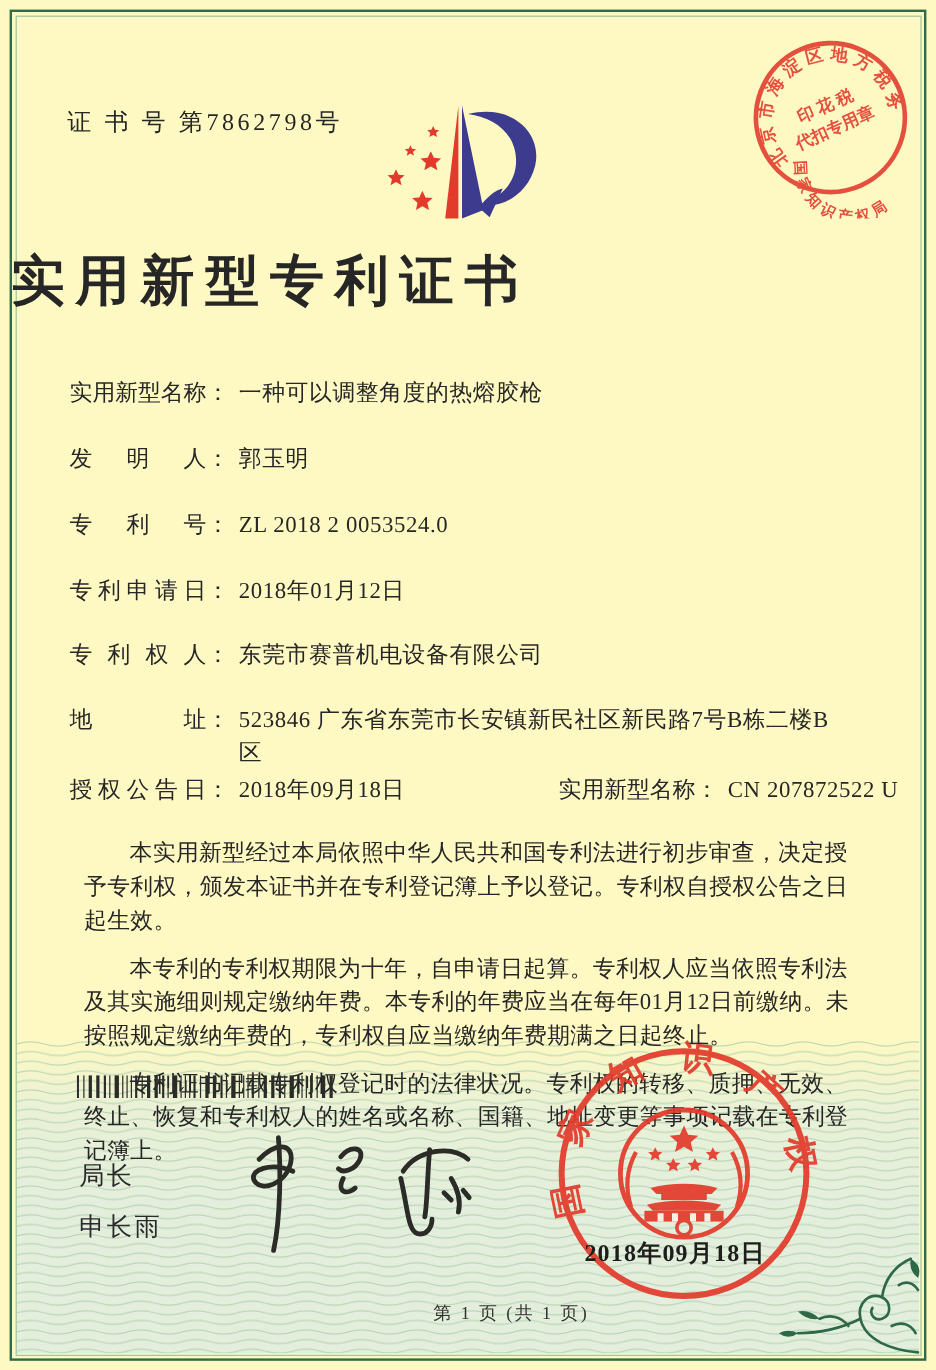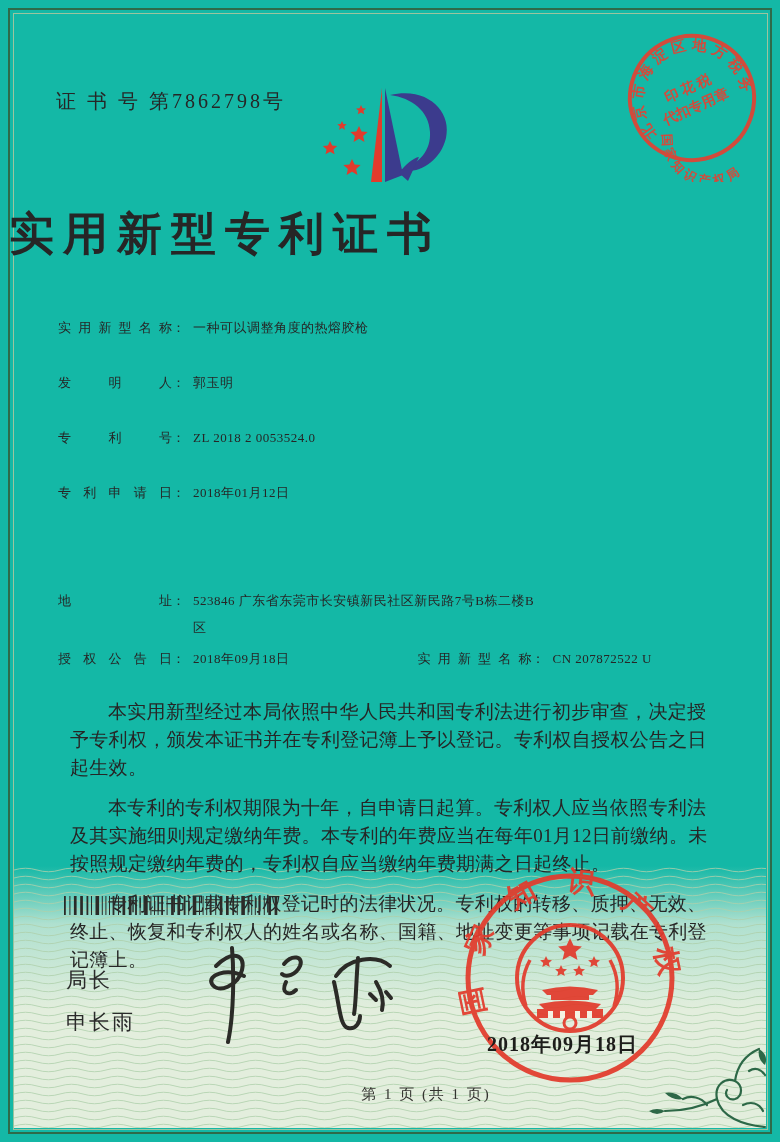--- a/index.html
+++ b/index.html
@@ -1,28 +1,28 @@
 <!DOCTYPE html>
 <html><head>
 <meta charset="utf-8">
 <style>
   html,body{margin:0;padding:0;}
   body{width:780px;height:1142px;font-family:"Liberation Serif","DejaVu Serif",serif;}
-  .page{position:relative;width:780px;height:1142px;background:#14b8a6;overflow:hidden;color:#262626;}
+  .page{position:relative;width:780px;height:1142px;background:#fef9c3;overflow:hidden;color:#262626;}
   .frame-outer{position:absolute;inset:8px;border:2.5px solid #2e6b4a;pointer-events:none;}
   .frame-mid{position:absolute;inset:12.5px;border:1px solid #9cc49e;pointer-events:none;}
   .green-zone{position:absolute;left:14px;right:14px;bottom:14px;height:262px;
     background:linear-gradient(180deg, rgba(227,238,221,0) 0%, rgba(227,238,221,.75) 22%, #e3eedd 55%);}
   .green-zone svg.waves{position:absolute;inset:0;width:100%;height:100%;}
   .cert-no{position:absolute;left:56px;top:88px;font-size:20px;letter-spacing:3px;}
   .logo{position:absolute;left:300px;top:78px;}
   .title{position:absolute;left:0;top:204px;width:100%;margin:0;text-align:left;
     font-size:45px;font-weight:700;letter-spacing:9px;text-indent:9px;font-family:Liberation Serif, serif;}
   .stamp{position:absolute;left:610px;top:20px;}
-  .field-row{position:absolute;left:58px;width:662px;font-size:13px;line-height:27px;}
+  .field-row{position:absolute;left:58px;width:662px;font-size:19px;line-height:27px;}
   .flabel{display:inline-block;width:114px;text-align:justify;text-align-last:justify;vertical-align:top;}
   .fcolon{display:inline-block;vertical-align:top;margin-right:8px;}
   .fvalue{letter-spacing:.5px;}
   .addr-row{display:flex;}
   .addr-row .fvalue{white-space:pre-line;flex:1;}
   .grant-row{display:flex;}
   .grant-pair2{margin-left:128px;white-space:nowrap;}
   .paragraphs{position:absolute;left:58px;top:686px;width:664px;font-size:19px;line-height:28px;}
   .paragraphs p{margin:12px;text-indent:2em;letter-spacing:.3px;}
   .barcode{position:absolute;left:64px;top:896px;}
@@ -98,20 +98,23 @@
     <span class="flabel">实用新型名称</span><span class="fcolon">：</span><span class="fvalue">一种可以调整角度的热熔胶枪</span>
   </div>
   <div class="field-row" style="top:369px">
     <span class="flabel">发明人</span><span class="fcolon">：</span><span class="fvalue">郭玉明</span>
   </div>
   <div class="field-row" style="top:424px">
     <span class="flabel">专利号</span><span class="fcolon">：</span><span class="fvalue">ZL 2018 2 0053524.0</span>
   </div>
   <div class="field-row" style="top:479px">
     <span class="flabel">专利申请日</span><span class="fcolon">：</span><span class="fvalue">2018年01月12日</span>
+  </div>
+  <div class="field-row" style="top:533px">
+    <span class="flabel">专利权人</span><span class="fcolon">：</span><span class="fvalue">东莞市赛普机电设备有限公司</span>
   </div>
   <div class="field-row addr-row" style="top:587px">
     <span class="flabel">地址</span>
       <span class="fcolon">：</span>
       <span class="fvalue">523846 广东省东莞市长安镇新民社区新民路7号B栋二楼B
 区</span>
   </div>
   <div class="field-row grant-row" style="top:645px">
     <span style="white-space:nowrap">
       <span class="flabel">授权公告日</span><span class="fcolon">：</span><span class="fvalue">2018年09月18日</span>

